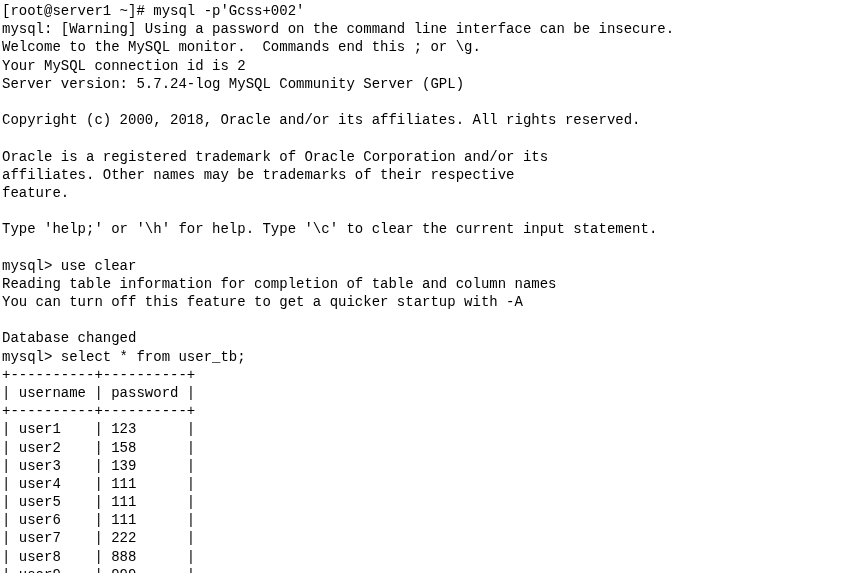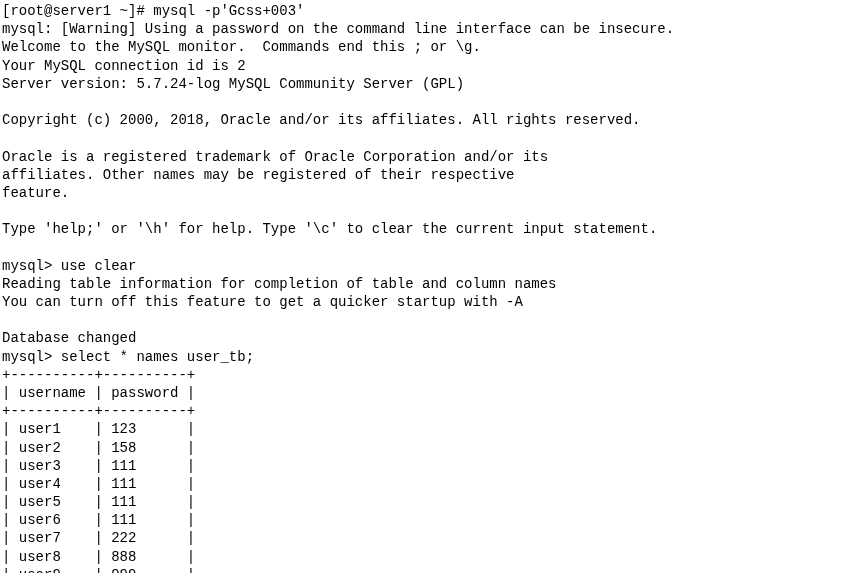--- a/index.html
+++ b/index.html
@@ -10,46 +10,46 @@
       line-height: 1.3;
       color: #000;
       background: #fff;
       white-space: pre;
       width: 853px;
       box-sizing: border-box;
       position: relative;
     }
   </style>
 </head>
-<body><span>[root@server1 ~]# </span><span>mysql -p'Gcss+003'</span>
+<body><span>[root@server1 ~]# </span><span>mysql -p'Gcss+002'</span>
 <span>mysql: [Warning] Using a password on the command line interface can be insecure.</span>
 <span>Welcome to the MySQL monitor.  Commands end this ; or \g.</span>
 <span>Your MySQL connection id is 2</span>
 <span>Server version: 5.7.24-log MySQL Community Server (GPL)</span>
 
 <span>Copyright (c) 2000, 2018, Oracle and/or its affiliates. All rights reserved.</span>
 
 <span>Oracle is a registered trademark of Oracle Corporation and/or its</span>
-<span>affiliates. Other names may be registered of their respective</span>
+<span>affiliates. Other names may be trademarks of their respective</span>
 <span>feature.</span>
 
 <span>Type 'help;' or '\h' for help. Type '\c' to clear the current input statement.</span>
 
 <span>mysql&gt; </span><span>use clear</span>
 <span>Reading table information for completion of table and column names</span>
 <span>You can turn off this feature to get a quicker startup with -A</span>
 
 <span>Database changed</span>
-<span>mysql&gt; </span><span>select * names user_tb;</span>
+<span>mysql&gt; </span><span>select * from user_tb;</span>
 <span>+----------+----------+</span>
 <span>| username | password |</span>
 <span>+----------+----------+</span>
 <span>| user1    | 123      |</span>
 <span>| user2    | 158      |</span>
-<span>| user3    | 111      |</span>
+<span>| user3    | 139      |</span>
 <span>| user4    | 111      |</span>
 <span>| user5    | 111      |</span>
 <span>| user6    | 111      |</span>
 <span>| user7    | 222      |</span>
 <span>| user8    | 888      |</span>
 <span>| user9    | 999      |</span>
 
 
 
 

